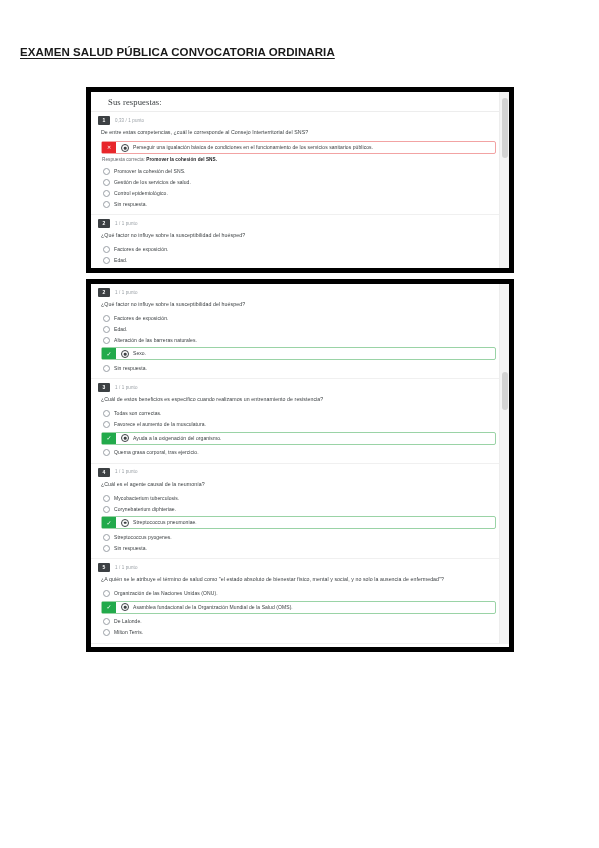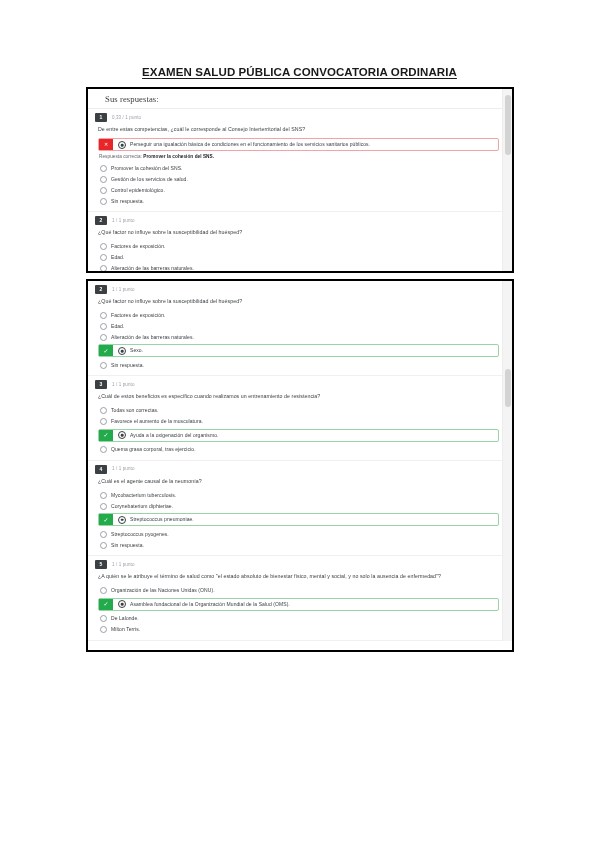--- a/index.html
+++ b/index.html
@@ -19,39 +19,39 @@
 
   .page {
     width: 599px;
     height: 848px;
     padding: 0;
     box-sizing: border-box;
   }
 
   
   .doc-title {
-    text-align: center;
+    text-align: left;
     font-size: 11.5px;
     font-weight: bold;
     letter-spacing: 0.1px;
     color: #1a1a1a;
     text-decoration: underline;
     text-underline-offset: 2px;
-    margin: 66px 0 0 0;
+    margin: 46px 0 0 0;
     padding: 0 20px;
     font-family: "Liberation Sans", sans-serif;
   }
 
   
   .shot {
     position: absolute;
     left: 86px;
     width: 428px;
     background: #ffffff;
-    border: 2px solid #000000;
+    border: 5px solid #000000;
     box-sizing: border-box;
     overflow: hidden;
   }
   #shot-top {
     top: 87px;
     height: 186px;
   }
   #shot-bottom {
     top: 279px;
     height: 373px;

